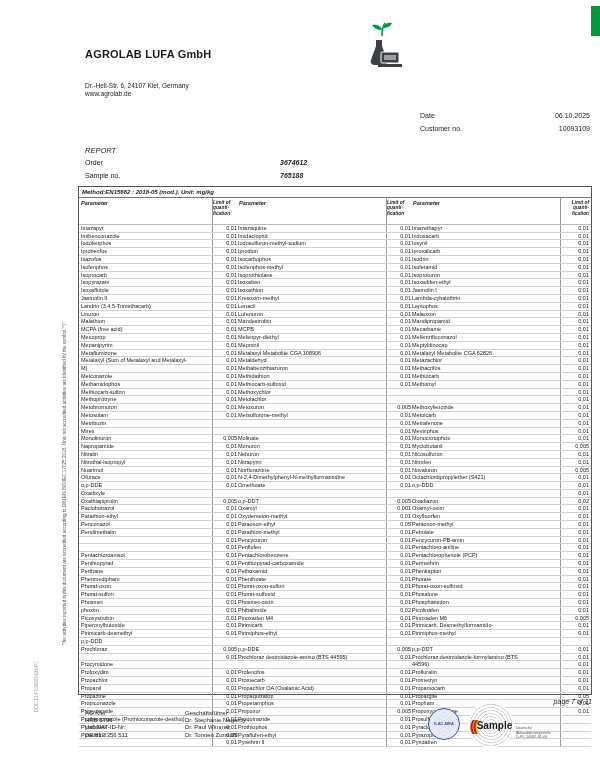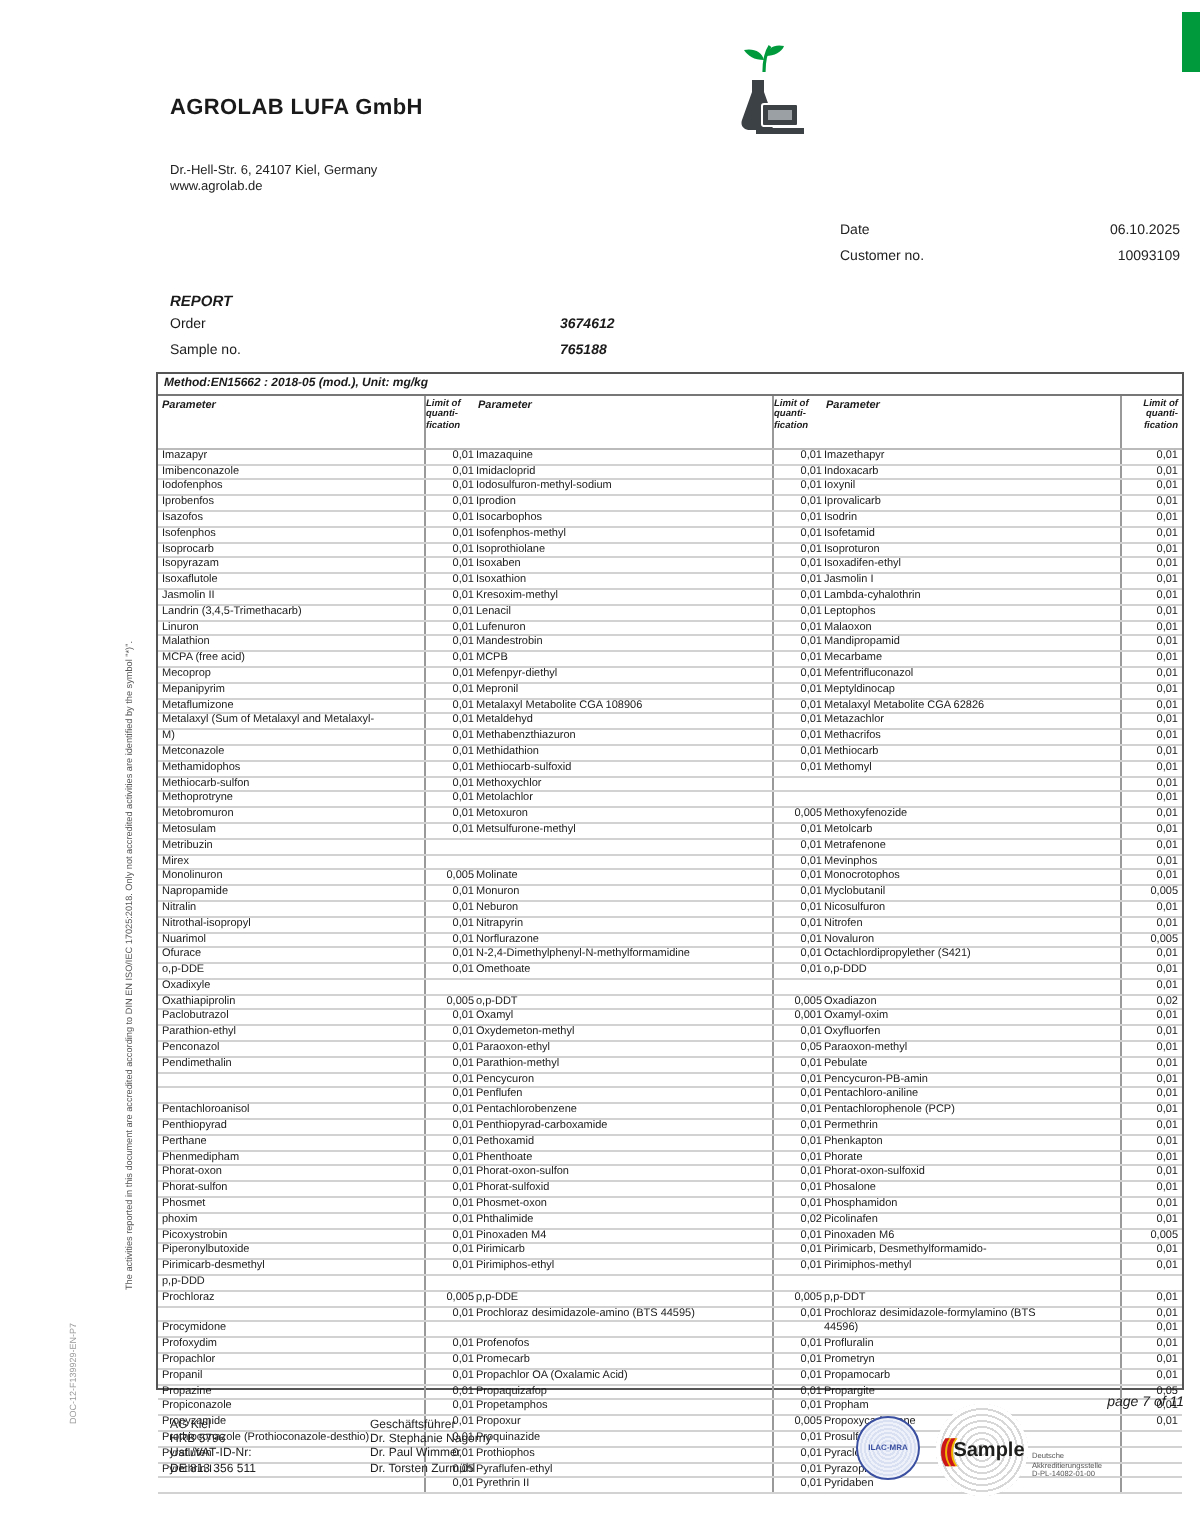--- a/index.html
+++ b/index.html
@@ -6,21 +6,21 @@
   #page{position:relative;width:600px;height:762px;background:#fff;overflow:hidden;
         font-family:"Liberation Sans",sans-serif;color:#1a1a1a;}
   .abs{position:absolute;}
   
   #company-name{left:85px;top:48px;font-size:11px;font-weight:bold;letter-spacing:.2px;}
   #company-addr{left:85px;top:82px;font-size:6.5px;line-height:8px;color:#222;}
   #edge-mark{right:0;top:6px;width:9px;height:30px;background:var(--green);}
   #logo{left:355px;top:22px;width:230px;height:70px;}
   .kv-label{font-size:7px;color:#222;}
   .kv-value{font-size:7px;color:#222;text-align:right;}
-  #report-title{left:85px;top:146px;font-size:7.5px;font-weight:bold;font-style:italic;}
+  #report-title{left:85px;top:146px;font-size:7.5px;font-weight:normal;font-style:italic;}
   .fld-label{font-size:7px;}
   .fld-value{font-size:7px;font-weight:bold;font-style:italic;}
   
   #ptable{left:78px;top:186px;width:514px;height:509px;border:1px solid #555;box-sizing:border-box;
           font-size:5.5px;line-height:6.8px;}
   #method-line{padding:2px 3px 1px 3px;font-weight:bold;font-style:italic;font-size:6px;
                border-bottom:1px solid #777;}
   .hdr-row{display:flex;height:26px;border-bottom:1px solid #bbb;}
   .hdr-row .ph{font-weight:bold;font-style:italic;font-size:5.5px;padding-top:2px;}
   .limhead{width:26px;flex:none;font-weight:bold;font-style:italic;font-size:4.8px;line-height:5.6px;

